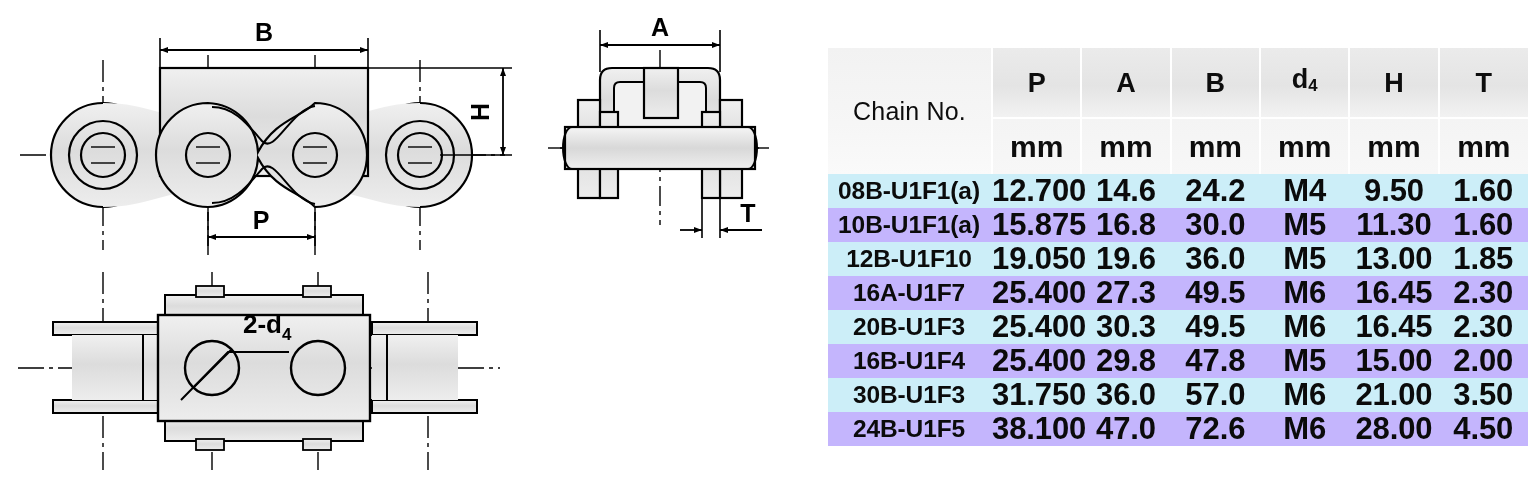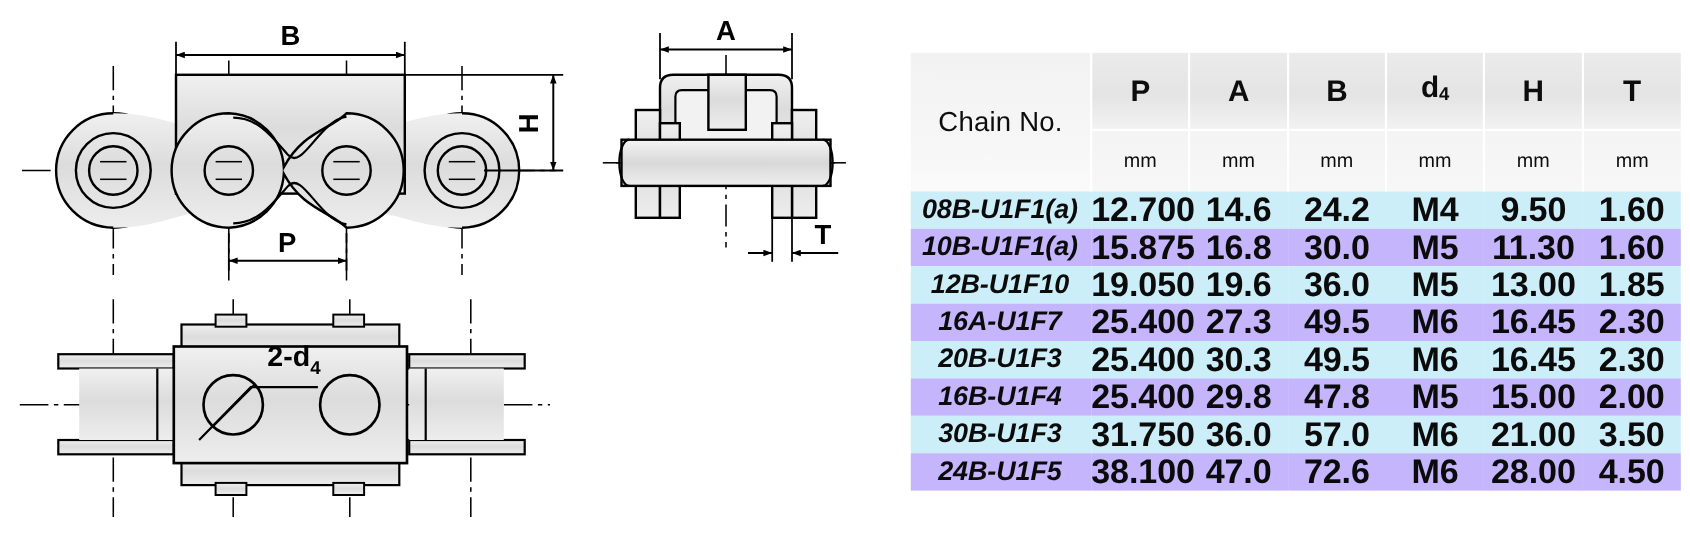--- a/index.html
+++ b/index.html
@@ -72,22 +72,22 @@
     border-bottom: 2px solid #ffffff;
     font-size: 27px;
     font-weight: 700;
     color: #0d0d0d;
     height: 62px;
     line-height: 62px;
   }
   .hdr-unit {
     background: linear-gradient(180deg, #f4f4f4 0%, #f7f7f7 100%);
     border-right: 2px solid #ffffff;
-    font-size: 18px;
-    font-weight: 400;
+    font-size: 30px;
+    font-weight: 700;
     color: #0d0d0d;
     height: 55px;
     line-height: 55px;
   }
   .hdr-name {
     background: linear-gradient(180deg, #f2f2f2 0%, #f6f6f6 60%, #fafafa 100%);
     border-right: 2px solid #ffffff;
     font-size: 25px;
     font-weight: 400;
     color: #0d0d0d;
@@ -102,21 +102,20 @@
     font-weight: 700;
     color: #0b0b0b;
     height: 34px;
     line-height: 34px;
     letter-spacing: -0.1px;
   }
   #spec-table tbody td.cell-name {
     font-size: 24.5px;
     text-align: center;
     padding-right: 2px;
-    font-style: italic;
   }
   #spec-table tbody tr.stripe-on td { background: #cceef8; }
   #spec-table tbody tr.stripe-off td { background: #c4b5fd; text-align: center; }
   .sub4 { font-size: 0.62em; vertical-align: -0.18em; }
 </style>
 </head>
 <body>
 
 <div id="drawing-area">
   <svg id="drawing-svg" width="820" height="486" viewBox="0 0 820 486" xmlns="http://www.w3.org/2000/svg">

